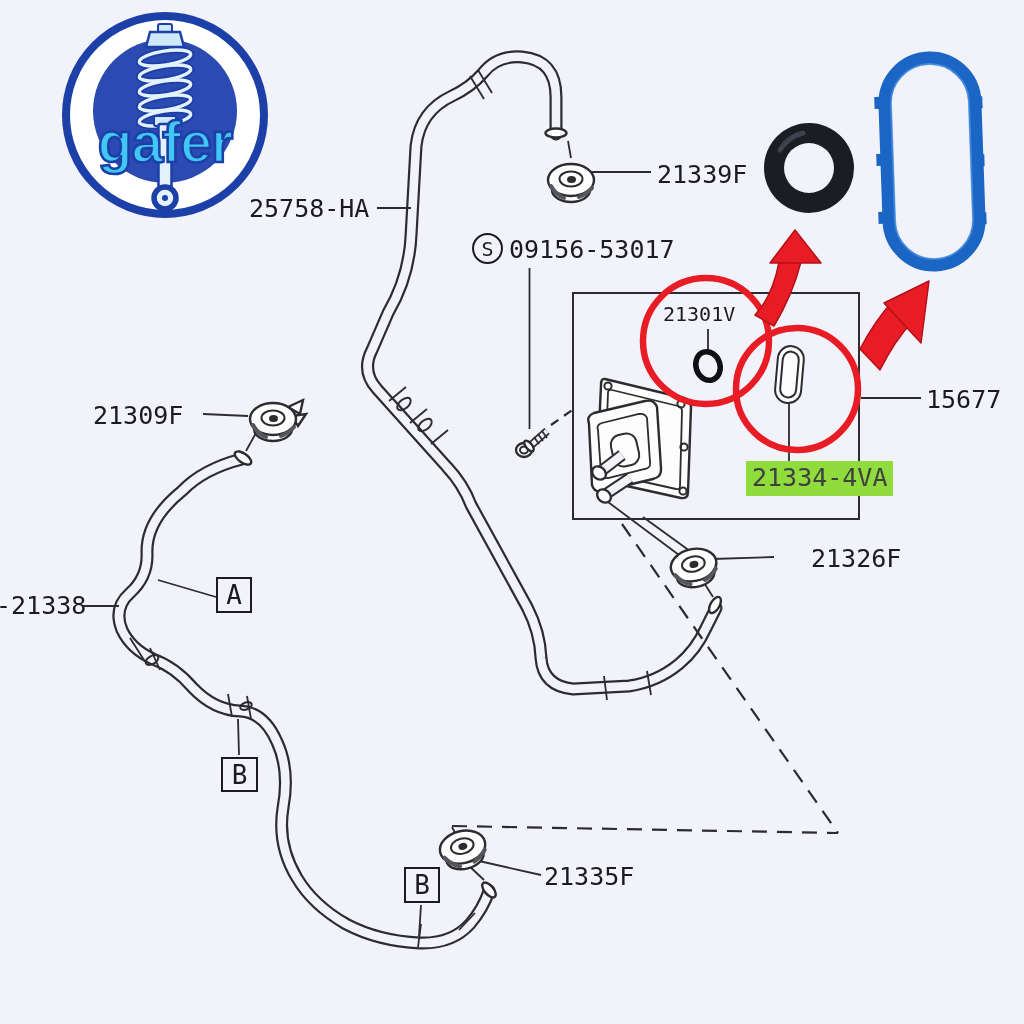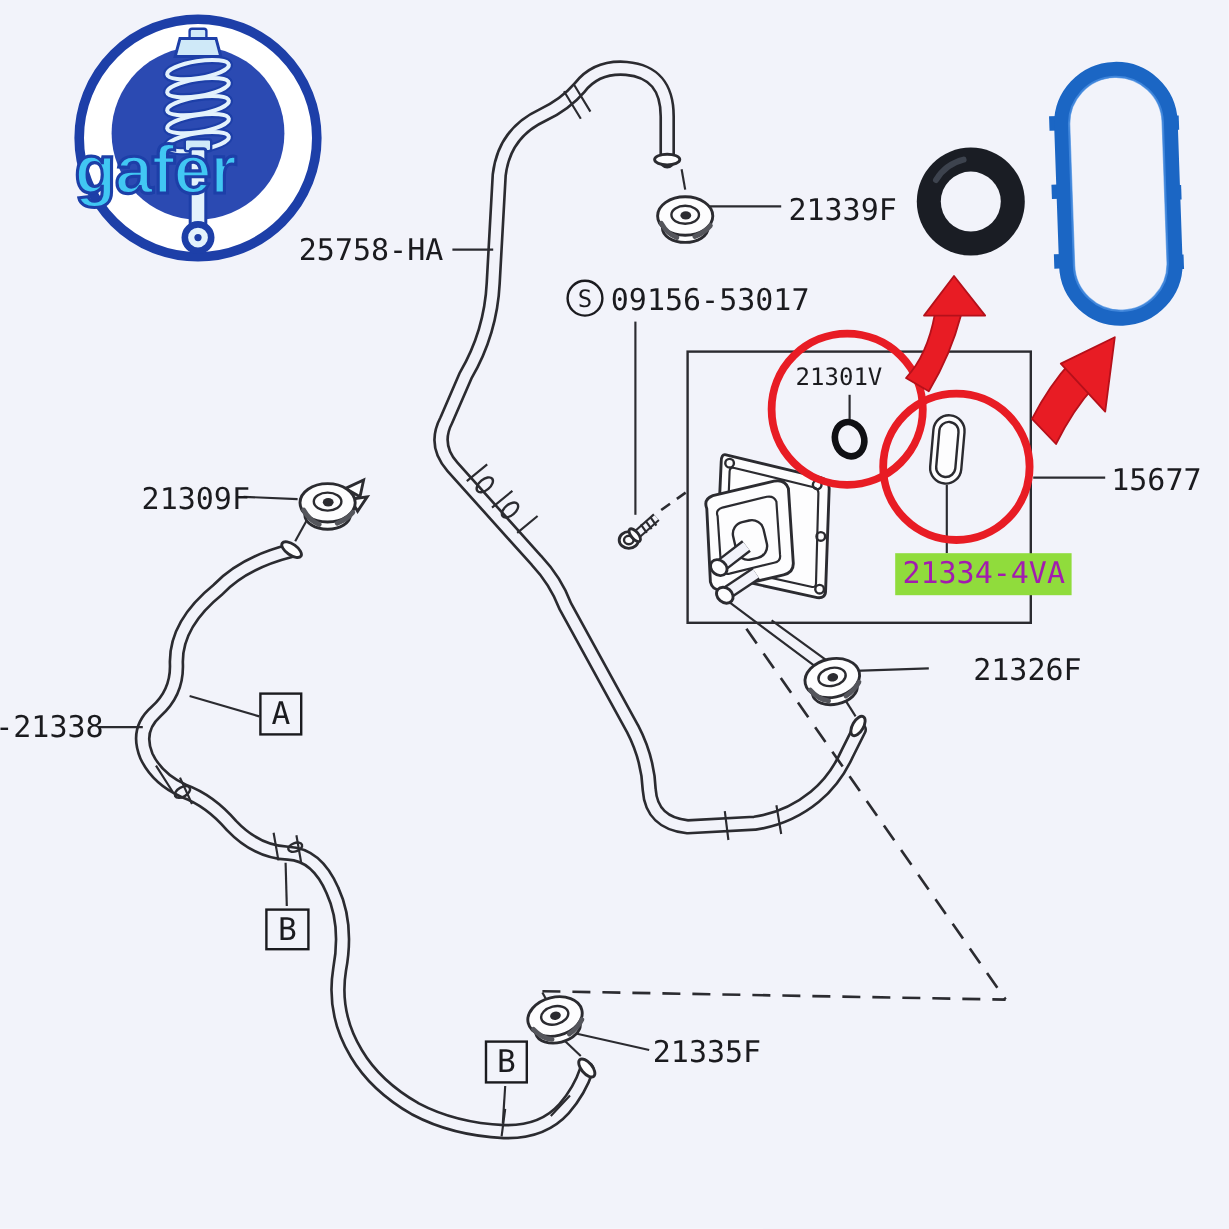--- a/index.html
+++ b/index.html
@@ -17,29 +17,29 @@
   .ln2f{stroke:var(--line);stroke-width:2;fill:none}
   .tube-o{stroke:var(--line);stroke-width:13;fill:none;stroke-linecap:round;stroke-linejoin:round}
   .tube-i{stroke:var(--background);stroke-width:8.6;fill:none;stroke-linecap:round;stroke-linejoin:round}
   .part{fill:#fdfdfe;stroke:var(--line);stroke-width:2.4}
   .shade{stroke:#55565c;stroke-width:4;fill:none;stroke-linecap:round}
   .dash{stroke:var(--line);stroke-width:2.2;fill:none;stroke-dasharray:15 10}
   .redline{stroke:var(--accent-red);stroke-width:6.5;fill:none}
   .arrow{fill:var(--accent-red);stroke:var(--accent-red-dark);stroke-width:1.5;stroke-linejoin:round}
   .box-callout{position:absolute;border:2.5px solid var(--label-text);display:flex;align-items:center;
                justify-content:center;font-size:26px;color:var(--label-text);box-sizing:border-box}
-  .green-label{position:absolute;background:var(--highlight-green);padding:2px 6px 4px;font-size:25px;color:#a21caf}
+  .green-label{position:absolute;background:var(--highlight-green);padding:2px 6px 4px;font-size:25px;color:#404040}
   .s-circle{position:absolute;width:31px;height:31px;border:2.5px solid var(--label-text);border-radius:50%;
             display:flex;align-items:center;justify-content:center;font-size:20px;color:var(--label-text);box-sizing:border-box}
   .logo{position:absolute;left:62px;top:12px;width:206px;height:206px}
   .logo-ring{position:absolute;left:0;top:0;right:0;bottom:0;border-radius:50%;background:#ffffff;
              border:8px solid var(--logo-blue);box-sizing:border-box}
   .logo-disc{position:absolute;left:31px;top:27px;width:144px;height:144px;border-radius:50%;background:var(--logo-disc)}
   .logo-art{position:absolute;left:0;top:0}
-  .logo-text{position:absolute;left:0;right:0;top:97px;font-size:57px;font-weight:bold;
+  .logo-text{position:absolute;left:0;right:0;top:97px;text-align:center;font-size:57px;font-weight:bold;
              font-family:"Liberation Sans","DejaVu Sans",sans-serif;color:var(--logo-text);
              -webkit-text-stroke:2.6px var(--logo-blue);letter-spacing:-1px}
 </style>
 </head>
 <body>
 
 <div class="stage">
 
   <svg class="art" width="1024" height="1024" viewBox="0 0 1024 1024">
     <defs>
@@ -214,21 +214,21 @@
   </div>
 
   <div class="lbl" style="left:249px;top:195px">25758-HA</div>
   <div class="lbl" style="left:657px;top:161px">21339F</div>
   <div class="s-circle" style="left:472px;top:233px">S</div>
   <div class="lbl" style="left:509px;top:236px">09156-53017</div>
   <div class="lbl small" style="left:663px;top:303px">21301V</div>
   <div class="lbl" style="left:926px;top:386px">15677</div>
   <div class="green-label" style="left:746px;top:461px">21334-4VA</div>
   <div class="lbl" style="left:811px;top:545px">21326F</div>
-  <div class="lbl" style="left:118px;top:402px">21309F</div>
+  <div class="lbl" style="left:93px;top:402px">21309F</div>
   <div class="lbl" style="left:-4px;top:592px">-21338</div>
   <div class="lbl" style="left:544px;top:863px">21335F</div>
 
   <div class="box-callout" style="left:216px;top:577px;width:36px;height:36px">A</div>
   <div class="box-callout" style="left:221px;top:757px;width:37px;height:35px">B</div>
   <div class="box-callout" style="left:404px;top:867px;width:36px;height:36px">B</div>
 
 </div>
 
 </body></html>

